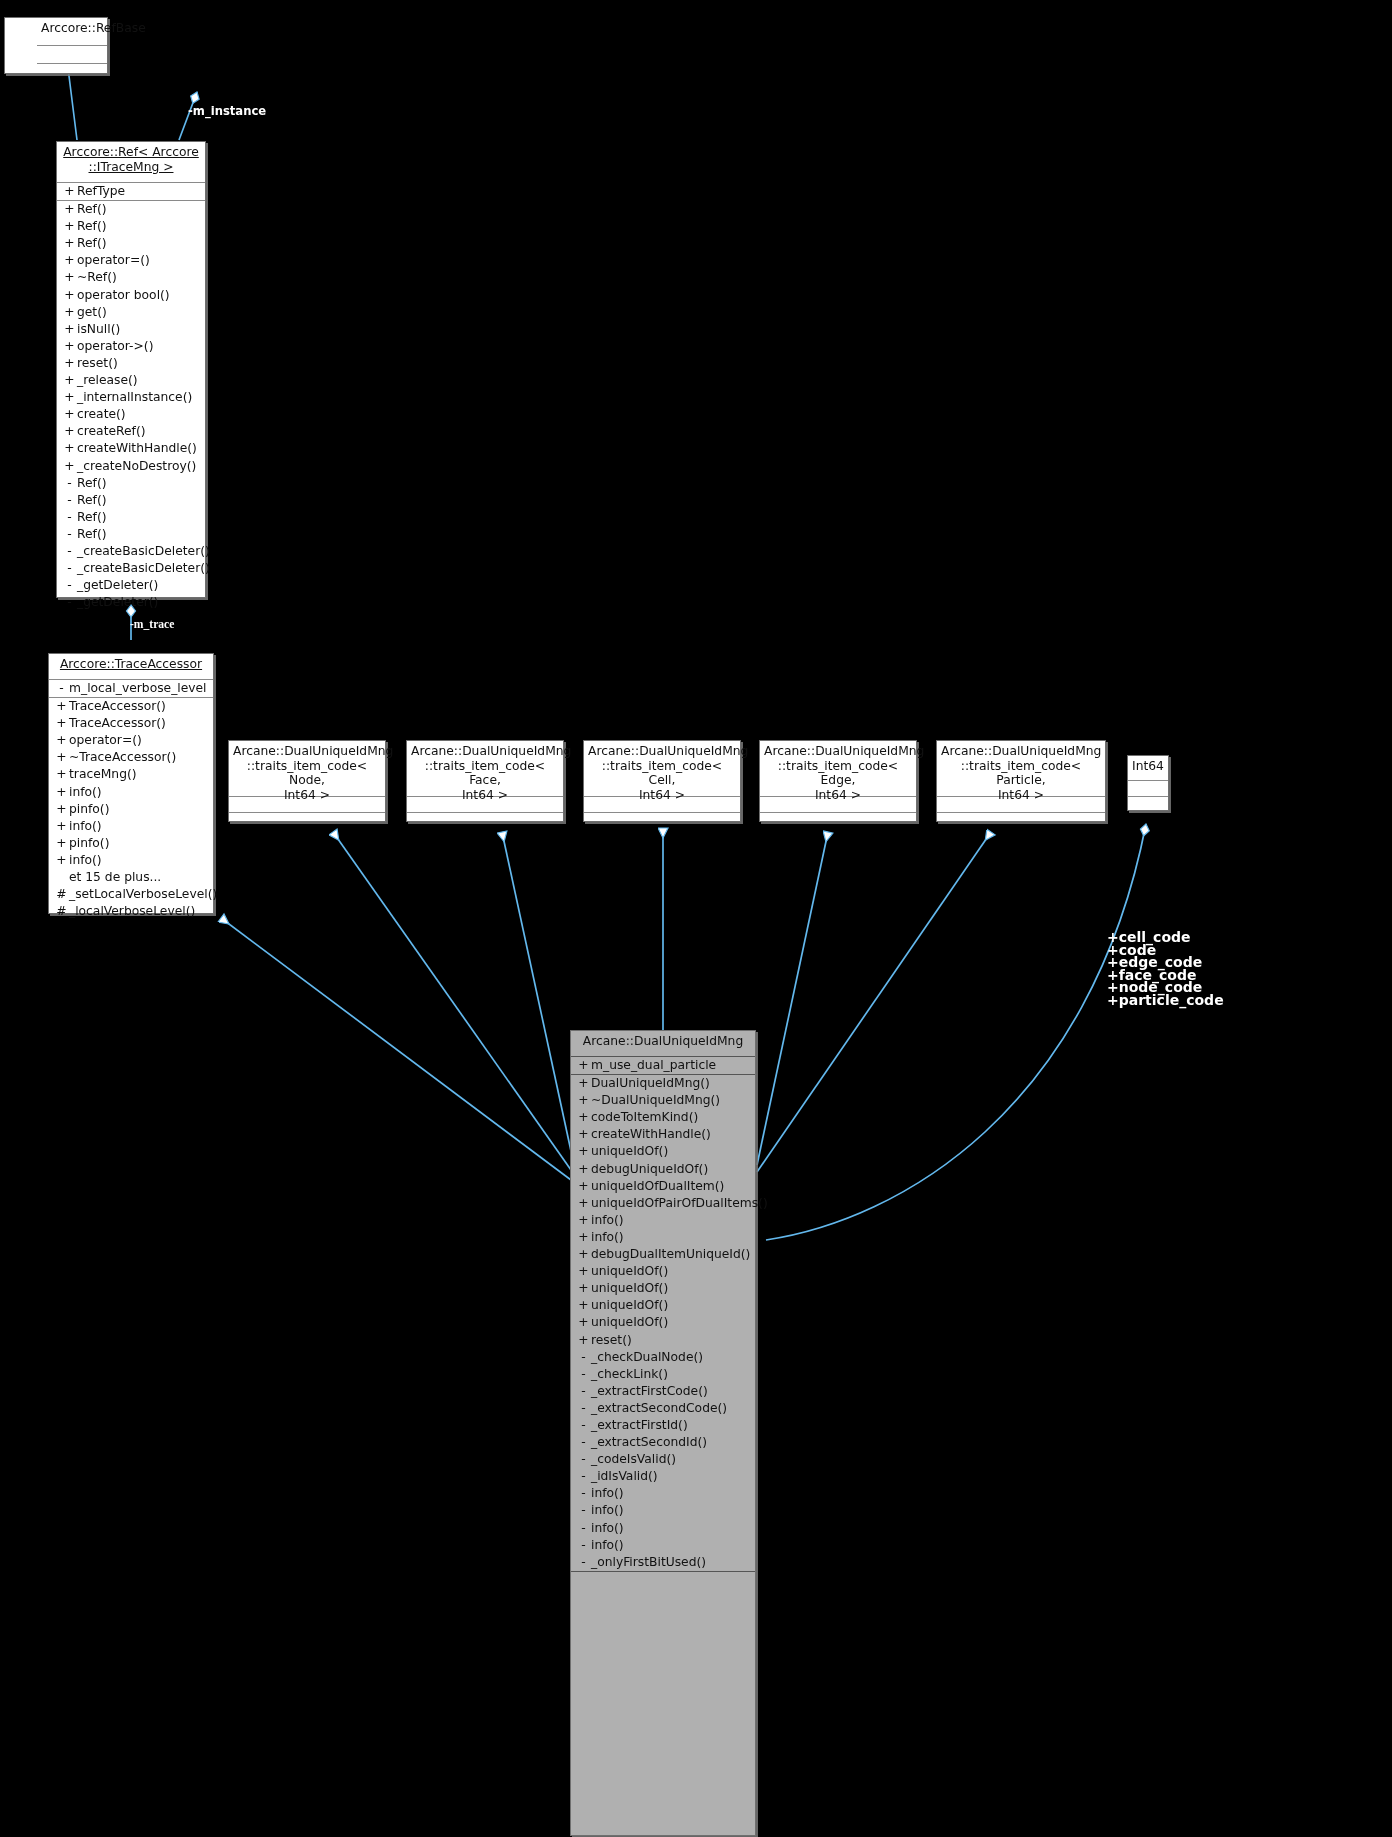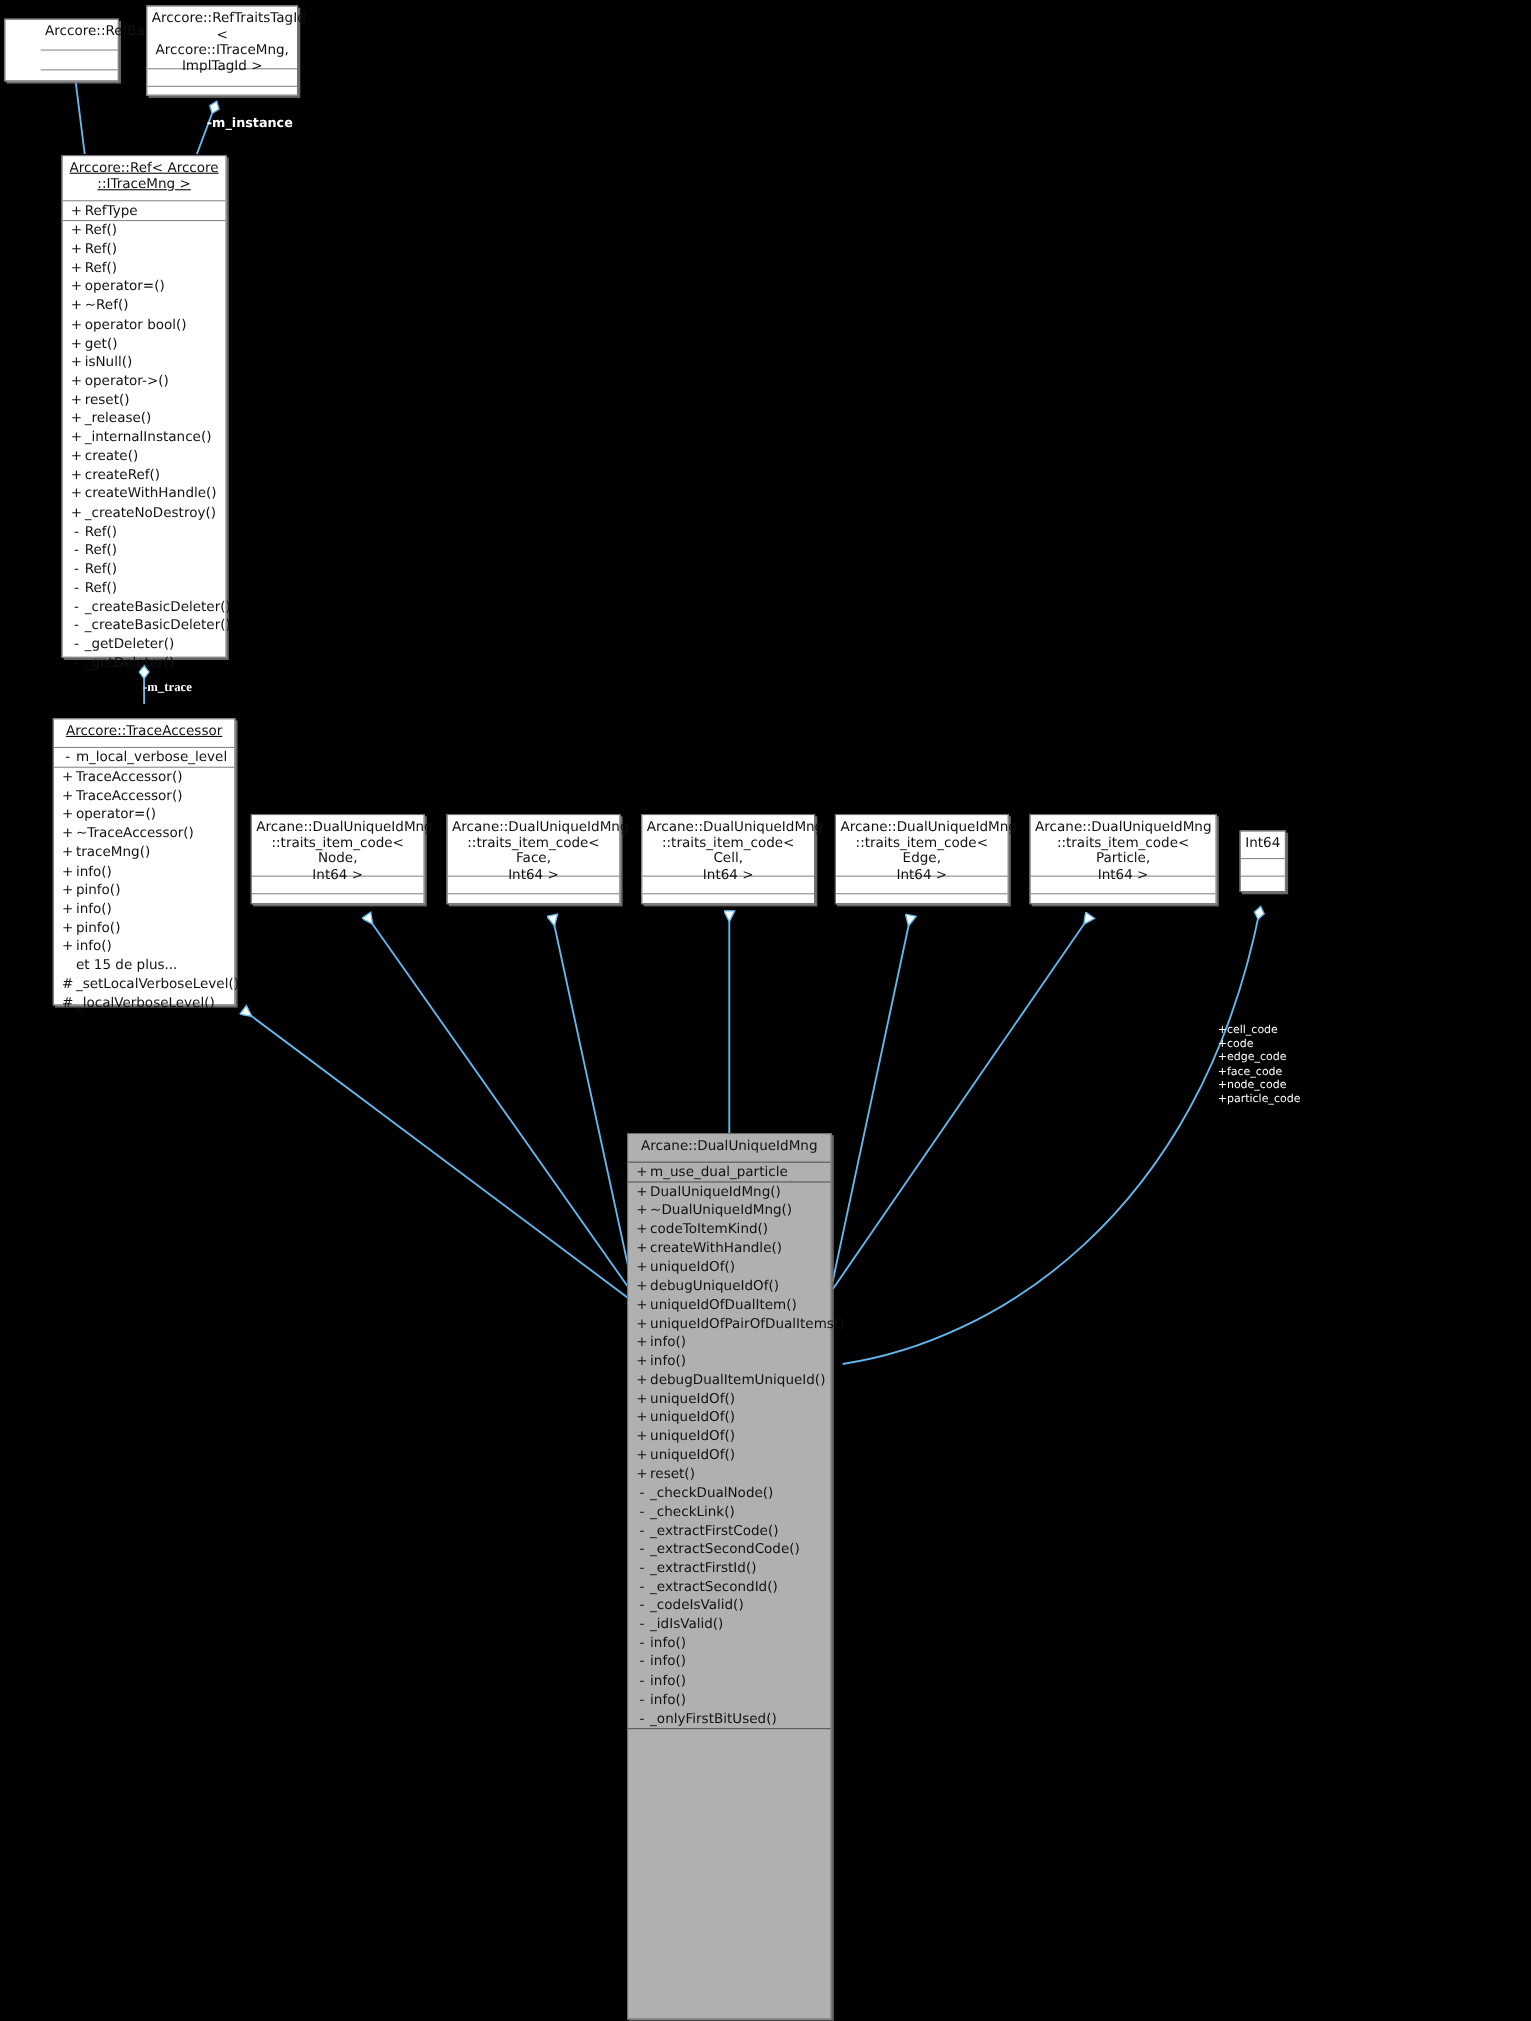--- a/index.html
+++ b/index.html
@@ -19,21 +19,21 @@
   .node.shaded .sect{border-bottom:1px solid #555;}
   .sect.last{border-bottom:none;}
   .empty{height:17px;}
   .row{font-size:12.3px;color:#111;line-height:17.1px;height:17.1px;
        white-space:nowrap;padding-left:5px;display:flex;}
   .vis{display:inline-block;width:15px;text-align:center;flex:0 0 15px;}
   .mem{display:inline-block;}
   .etc{font-size:12.3px;color:#111;line-height:17.1px;height:17.1px;padding-left:20px;}
 
   .elabel{position:absolute;font-size:11.6px;color:#fff;font-weight:bold;white-space:nowrap;}
-  .multi{position:absolute;font-size:10px;color:#fff;font-weight:normal;
+  .multi{position:absolute;font-size:14px;color:#fff;font-weight:bold;
          white-space:nowrap;line-height:12.6px;text-align:left;}
 </style>
 </head>
 <body>
 
 <div id="canvas">
 
   <svg class="edges" viewBox="0 0 1392 1837">
     <defs>
       <marker id="inh" markerWidth="14" markerHeight="14" refX="11" refY="5" orient="auto" markerUnits="userSpaceOnUse">
@@ -70,31 +70,20 @@
   <div class="node" style="left:4px;top:17px;width:104px;height:57px;padding-left:32px;">
     <div class="title" style="height:20px;line-height:15px;">Arccore::RefBase</div>
     <div class="sect">
       <div class="empty"></div>
     </div>
     <div class="sect last">
       <div class="empty"></div>
     </div>
   </div>
 
-  <div class="node" style="left:133px;top:5px;width:138px;height:82px;">
-    <div class="title multi-title" style="white-space:pre-line;height:49px;">Arccore::RefTraitsTagId
-&lt; Arccore::ITraceMng,
-ImplTagId &gt;</div>
-    <div class="sect">
-      <div class="empty" style="height:15px;"></div>
-    </div>
-    <div class="sect last">
-      <div class="empty" style="height:15px;"></div>
-    </div>
-  </div>
 
   <div class="node" style="left:56px;top:141px;width:150px;height:457px;">
     <div class="title" style="white-space:pre-line;height:33px;text-decoration:underline;">Arccore::Ref&lt; Arccore
 ::ITraceMng &gt;</div>
     <div class="sect">
       <div class="row">
         <span class="vis">+</span>
         <span class="mem">RefType</span>
       </div>
     </div>

